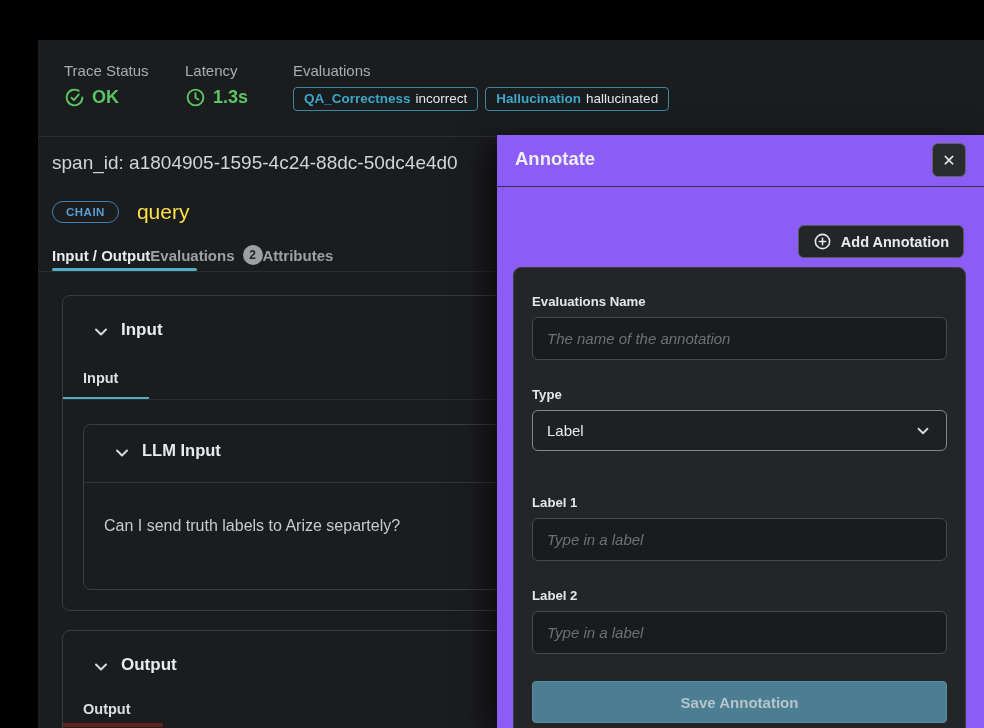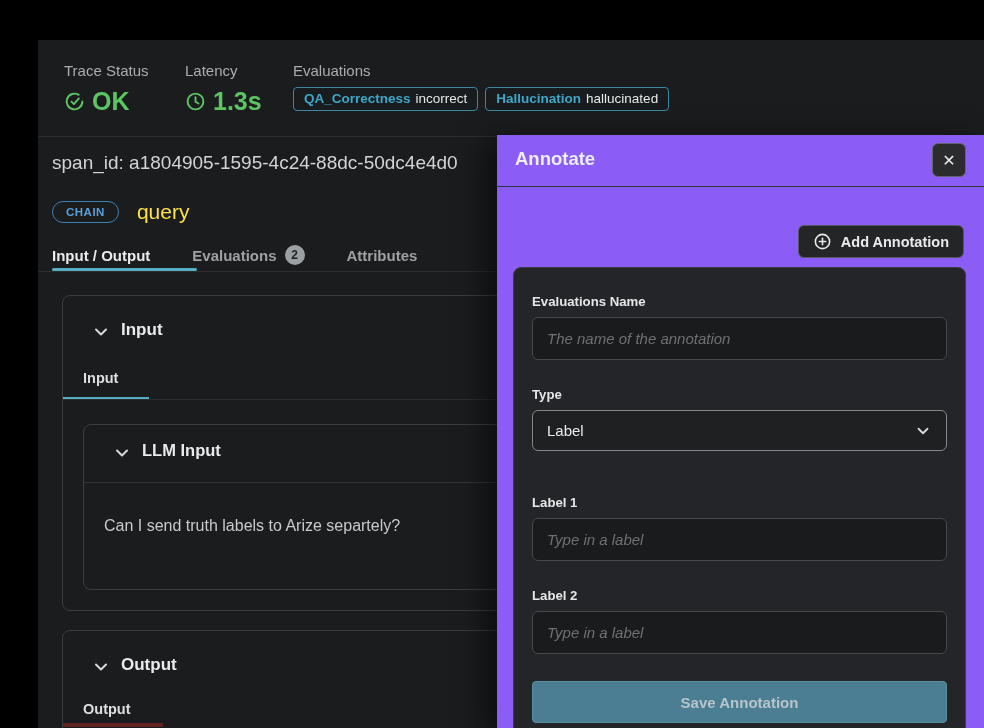--- a/index.html
+++ b/index.html
@@ -7,41 +7,41 @@
   body { font-family:"Liberation Sans", sans-serif; }
   #stage { position:relative; width:984px; height:728px; background:#000; overflow:hidden; }
 
   
   .app { position:absolute; left:38px; top:40px; width:946px; height:688px;
          background:#1b1c1e; overflow:hidden; }
 
   .metric { position:absolute; top:22px; }
   .metric-label { font-size:15px; color:#a9adb0; margin-bottom:8px; }
   .metric-value { display:flex; align-items:center; gap:7px; color:#5bc463;
-                  font-size:25px; font-weight:bold; }
+                  font-size:18px; font-weight:bold; }
   .icn { display:inline-flex; align-items:center; justify-content:center; }
 
   .badges { display:flex; gap:7px; margin-top:0; }
   .eval-badge { border:1px solid #3c87a0; border-radius:4px; padding:3px 10px 4px;
                 font-size:13.5px; white-space:nowrap; background:rgba(20,30,34,.3); }
   .eval-name { color:#3fa6c8; font-weight:bold; }
   .eval-val  { color:#e6e8e9; margin-left:5px; }
 
   .hdiv { position:absolute; left:0; right:0; height:1px; background:#2b2d2f; }
 
   .span-id { position:absolute; left:14px; top:112px; font-size:19px; color:#d2d4d5;
              white-space:nowrap; }
 
   .chain-row { position:absolute; left:14px; top:160px; display:flex;
                align-items:center; gap:18px; }
   .chain-pill { border:1.5px solid #3f7fb5; border-radius:13px; padding:4px 13px;
                 color:#5b9fd6; font-size:11.5px; font-weight:bold; letter-spacing:.5px; }
   .span-name { font-size:21px; color:#fde047; }
 
-  .tabs { position:absolute; left:14px; top:205px; display:flex; gap:42px;
+  .tabs { position:absolute; left:14px; top:205px; display:flex; 
           font-size:15px; font-weight:bold; color:#9ea1a3; }
   .tab { display:flex; align-items:center; cursor:default; }
   .tab.active { color:#e8eaeb; }
   .count-badge { display:inline-flex; align-items:center; justify-content:center;
                  width:20px; height:20px; border-radius:50%; background:#9aa0a3;
                  color:#212325; font-size:12px; font-weight:bold; margin-left:8px; }
   .tab-underline { position:absolute; left:14px; top:228px; width:145px; height:3px;
                    background:#56aec4; border-radius:2px; }
 
   .card { position:absolute; border:1px solid #3a3d3f; border-radius:8px; }

